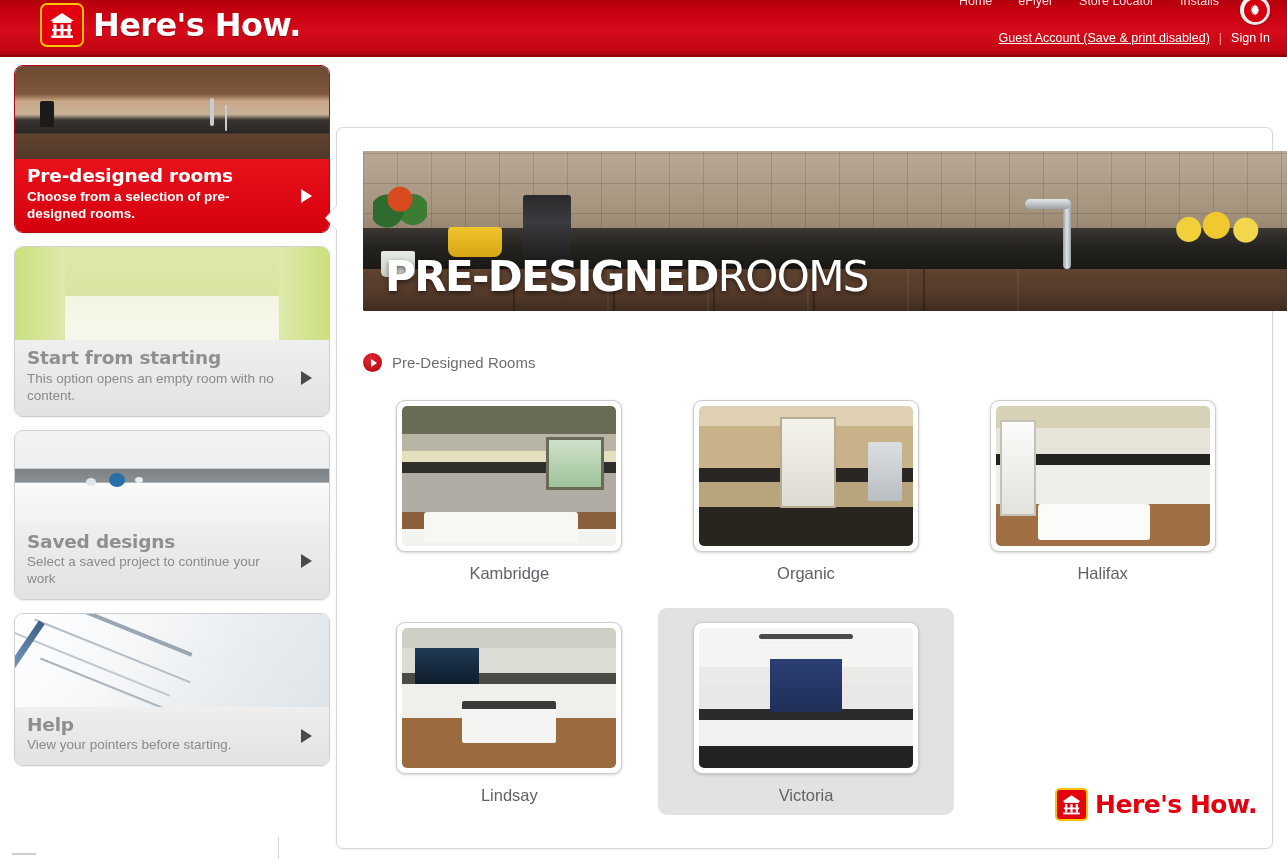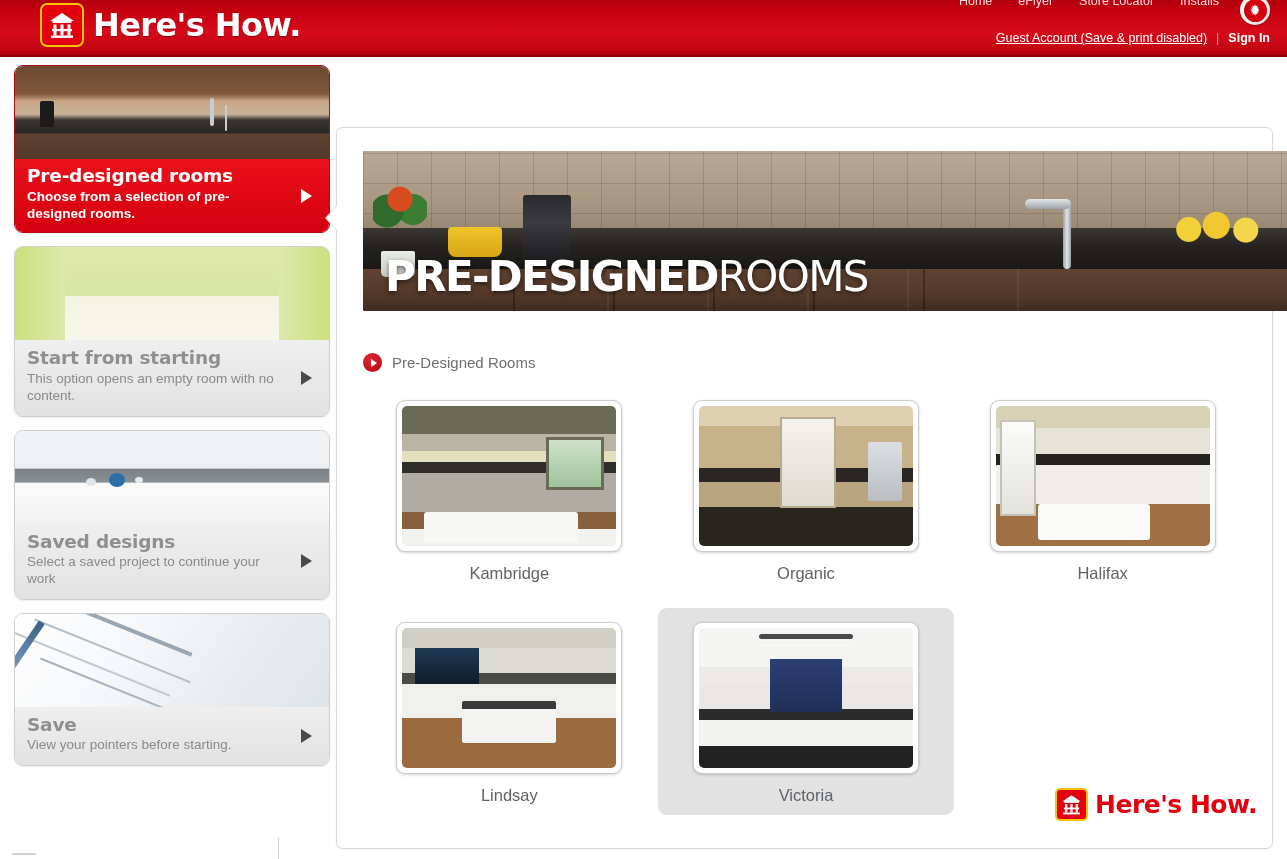--- a/index.html
+++ b/index.html
@@ -63,21 +63,21 @@
     display:flex; align-items:center; justify-content:center;
   }
 
   .account-row {
     position:absolute; right:17px; top:31px;
     display:flex; align-items:center; gap:9px;
     font-size:12.5px; color:#ffffff; white-space:nowrap;
   }
   .account-row .guest { color:#fff;text-decoration:underline; }
   .account-row .divider { color:#f09aa1; }
-  .account-row .signin { font-weight:bold; color:#fff; cursor:pointer; }
+  .account-row .signin { font-weight:normal; color:#fff; cursor:pointer; }
 
   
   .page {
     position:absolute; top:57px; left:0;
     width:1287px; height:745px;
     background:#fff;
   }
 
   
   .sidebar {
@@ -509,21 +509,21 @@
         <div class="side-label">
           <div class="title">Saved designs</div>
           <div class="desc">Select a saved project to continue your work</div>
           <div class="side-arrow"></div>
         </div>
       </div>
 
       <div class="side-card">
         <div class="side-thumb thumb-blueprint"></div>
         <div class="side-label">
-          <div class="title">Save</div>
+          <div class="title">Help</div>
           <div class="desc">View your pointers before starting.</div>
           <div class="side-arrow"></div>
         </div>
       </div>
     </div>
 
     <div class="content">
       <div class="notch"></div>
 
       <div class="banner">

